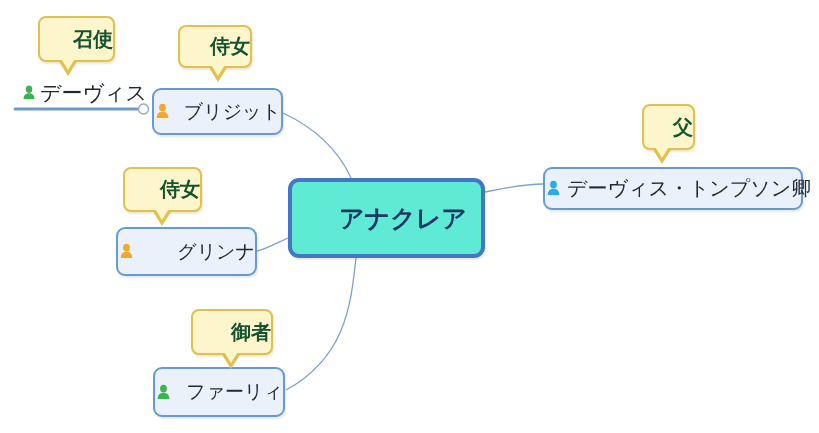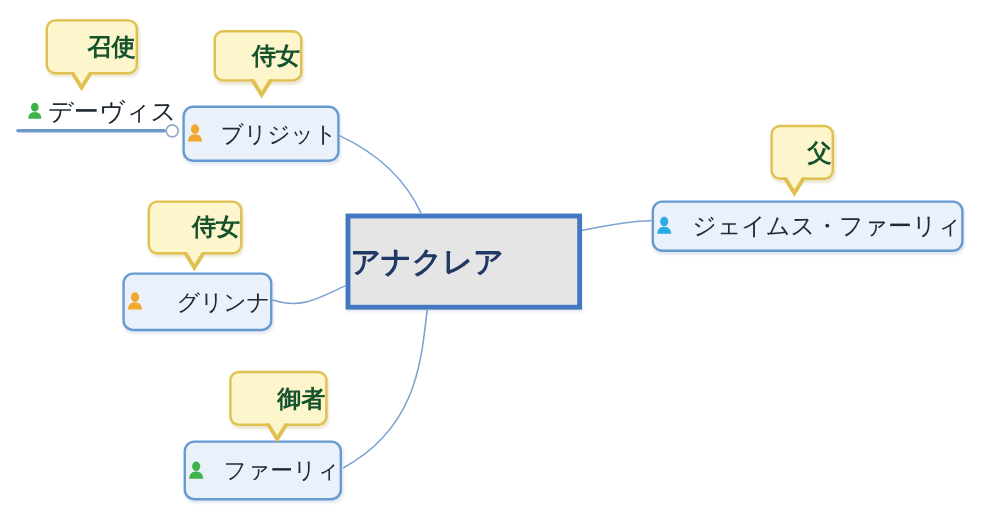--- a/index.html
+++ b/index.html
@@ -16,22 +16,22 @@
   svg.links circle.toggle{fill:#ffffff;stroke:#93abc9;stroke-width:1.4px;cursor:pointer;}
 
   .node{
     position:absolute;z-index:3;box-sizing:border-box;
     display:flex;align-items:center;justify-content:space-between;gap:5px;
     background:#eaf1fb;border:2px solid #689ad2;border-radius:9px;
     box-shadow:1px 2px 2px rgba(110,135,175,0.18);
     color:#202a35;font-size:19px;white-space:nowrap;cursor:pointer;
   }
   .node.central{
-    background:#e5e5e5;border:4px solid #4377c1;border-radius:0;
-    color:#1f3864;font-size:25px;font-weight:bold;
+    background:#5eead4;border:4px solid #4377c1;border-radius:11px;
+    color:#1f3864;font-size:25px;font-weight:bold;padding-left:47px;
   }
   .picon{display:inline-flex;align-items:center;line-height:0;}
   .picon svg{display:block;}
   .picon.orange svg{fill:#f2a72e;}
   .picon.green  svg{fill:#3cb44b;}
   .picon.blue   svg{fill:#2aabe4;}
 
   .line-node{
     position:absolute;z-index:3;display:flex;align-items:center;gap:3px;
     color:#202a35;font-size:21px;white-space:nowrap;cursor:pointer;
@@ -78,21 +78,21 @@
   <div class="node" style="left:152px;top:88px;width:131px;height:47px;">
     <span class="picon orange">
       <svg viewBox="0 0 24 24" width="17" height="17">
           <ellipse cx="12" cy="6.5" rx="4.8" ry="5.6"></ellipse>
           <path d="M12 12.5 C6.2 12.5 3.8 16.6 3.8 21 L20.2 21 C20.2 16.6 17.8 12.5 12 12.5 Z"></path>
         </svg>
     </span>
     <span>ブリジット</span>
   </div>
 
-  <div class="node" style="left:102px;top:227px;width:125px;height:49px;">
+  <div class="node" style="left:116px;top:227px;width:141px;height:49px;">
     <span class="picon orange">
       <svg viewBox="0 0 24 24" width="17" height="17">
           <ellipse cx="12" cy="6.5" rx="4.8" ry="5.6"></ellipse>
           <path d="M12 12.5 C6.2 12.5 3.8 16.6 3.8 21 L20.2 21 C20.2 16.6 17.8 12.5 12 12.5 Z"></path>
         </svg>
     </span>
     <span>グリンナ</span>
   </div>
 
   <div class="node" style="left:153px;top:367px;width:132px;height:50px;gap:12px;">
@@ -105,21 +105,21 @@
     <span>ファーリィ</span>
   </div>
 
   <div class="node" style="left:543px;top:167px;width:260px;height:43px;font-size:20px;">
     <span class="picon blue">
       <svg viewBox="0 0 24 24" width="17" height="17">
           <ellipse cx="12" cy="6.5" rx="4.8" ry="5.6"></ellipse>
           <path d="M12 12.5 C6.2 12.5 3.8 16.6 3.8 21 L20.2 21 C20.2 16.6 17.8 12.5 12 12.5 Z"></path>
         </svg>
     </span>
-    <span>ジェイムス・ファーリィ</span>
+    <span>デーヴィス・トンプソン卿</span>
   </div>
 
   <div class="line-node" style="left:21px;top:79px;">
     <span class="picon green">
       <svg viewBox="0 0 24 24" width="16" height="16">
           <ellipse cx="12" cy="6.5" rx="4.8" ry="5.6"></ellipse>
           <path d="M12 12.5 C6.2 12.5 3.8 16.6 3.8 21 L20.2 21 C20.2 16.6 17.8 12.5 12 12.5 Z"></path>
         </svg>
     </span>
     <span>デーヴィス</span>

